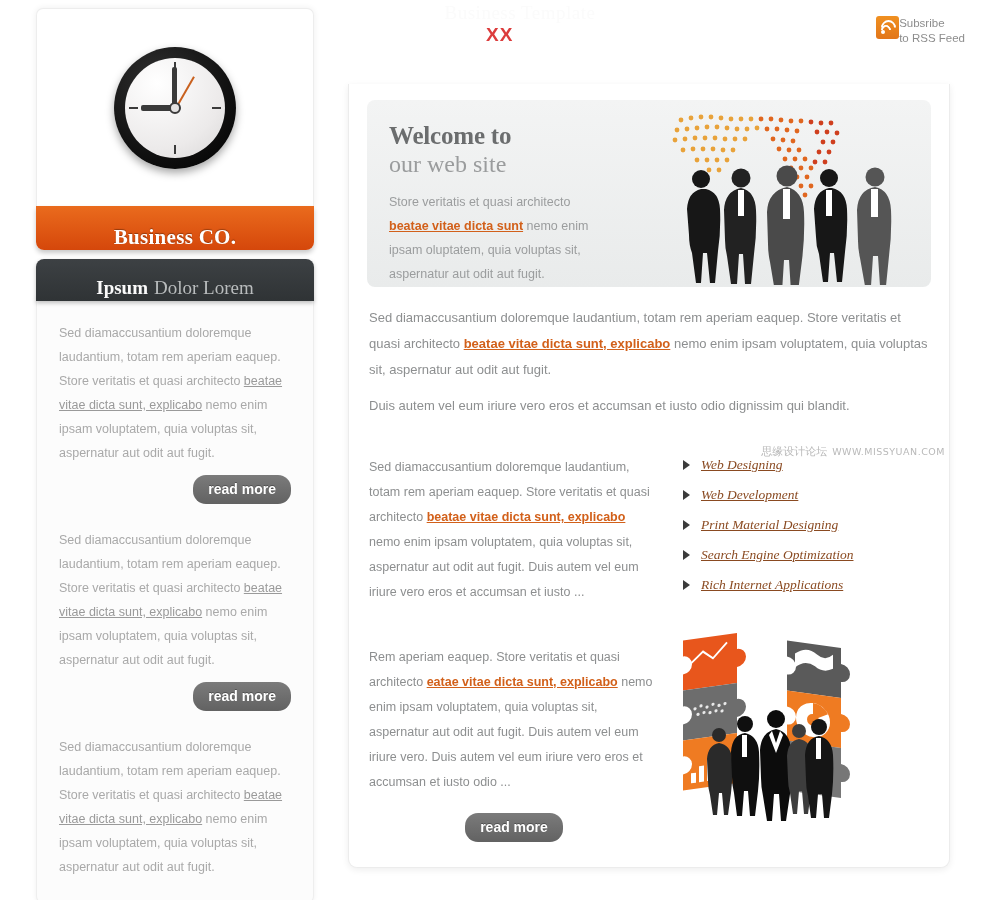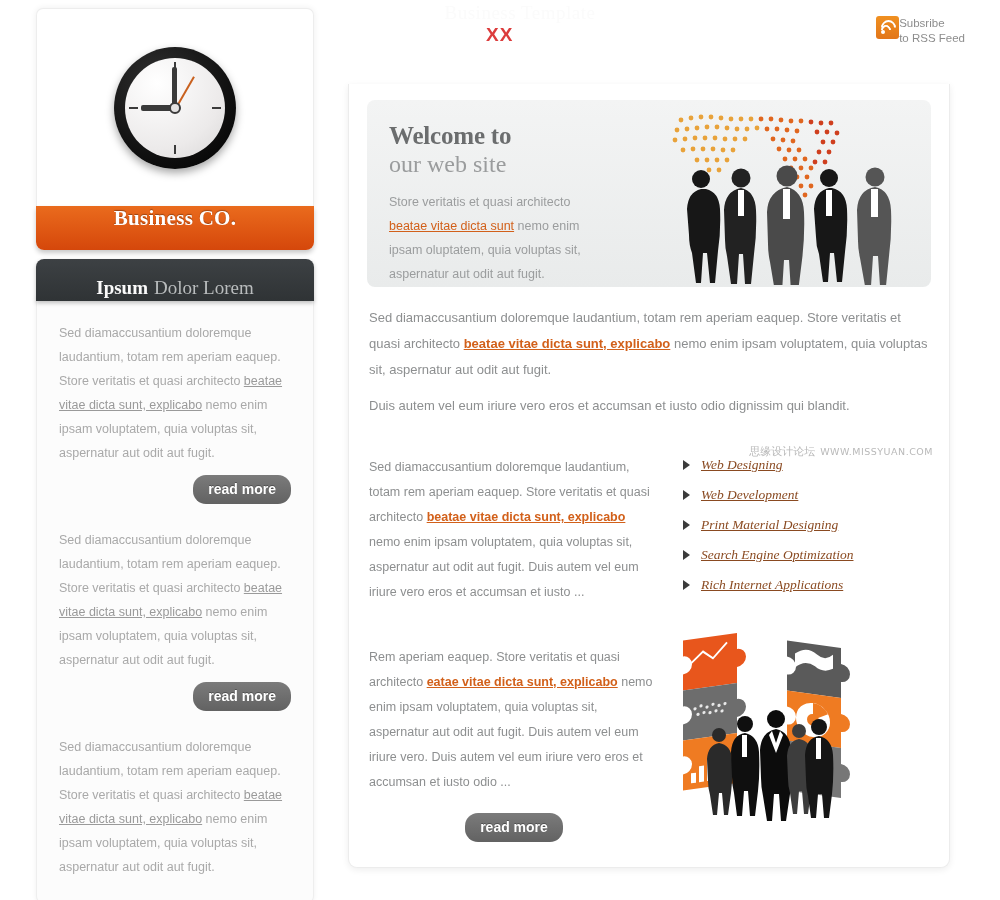--- a/index.html
+++ b/index.html
@@ -112,21 +112,21 @@
   }
   .clock-pin {
     position: absolute; left: 44px; top: 44px;
     width: 12px; height: 12px; border-radius: 50%;
     background: #e4e2e2; border: 2px solid #3a3a3a;
   }
   .brand-bar {
     height: 44px;
     background: linear-gradient(#ea6b1d, #d5470b);
     border-radius: 0 0 8px 8px;
-    display: flex; align-items: flex-start; justify-content: center;
+    display: flex; align-items: flex-end; justify-content: center;
     box-shadow: 0 3px 5px rgba(0,0,0,.22);
     position: relative; z-index: 3;
   }
   .brand-bar span {
     font-family: "Liberation Serif", serif;
     font-weight: bold; font-size: 21px; color: #ffffff;
     text-shadow: 0 -1px 1px rgba(0,0,0,.35);
     letter-spacing: .3px;
   }
   .panel-head {
@@ -248,21 +248,21 @@
     margin-top: 1px;
   }
   .banner-para {
     margin-top: 12px;
     font-family: "Liberation Sans", sans-serif;
     font-size: 12.5px; line-height: 24px;
     color: #9b9d9e;
     width: 215px;
   }
   .banner-para a {
-    color: #d2601a; font-weight: normal;
+    color: #d2601a; font-weight: bold;
     text-decoration: underline;
   }
   .banner-art {
     position: absolute; right: 0; top: 0;
     width: 270px; height: 187px;
   }
 
   
   .people { position: absolute; bottom: 2px; left: 18px; width: 245px; height: 120px; }
 
@@ -273,21 +273,21 @@
     margin-top: 18px;
     font-family: "Liberation Sans", sans-serif;
     font-size: 13px; line-height: 26px;
     color: #8d8f90;
     padding: 0 2px;
   }
   .intro a { color: #d2601a; text-decoration: underline; font-weight: bold; }
   .intro p + p { margin-top: 10px; }
 
   .watermark-cn {
-    position: absolute; right: 16px; top: 360px;
+    position: absolute; right: 4px; top: 360px;
     font-family: "DejaVu Sans", sans-serif;
     font-size: 11px; color: #b9b9b9;
     white-space: nowrap;
   }
   .watermark-cn .site { font-size: 9.5px; letter-spacing: .5px; margin-left: 5px; }
 
   
   .cols {
     display: flex; margin-top: 36px; padding: 0 2px;
   }

